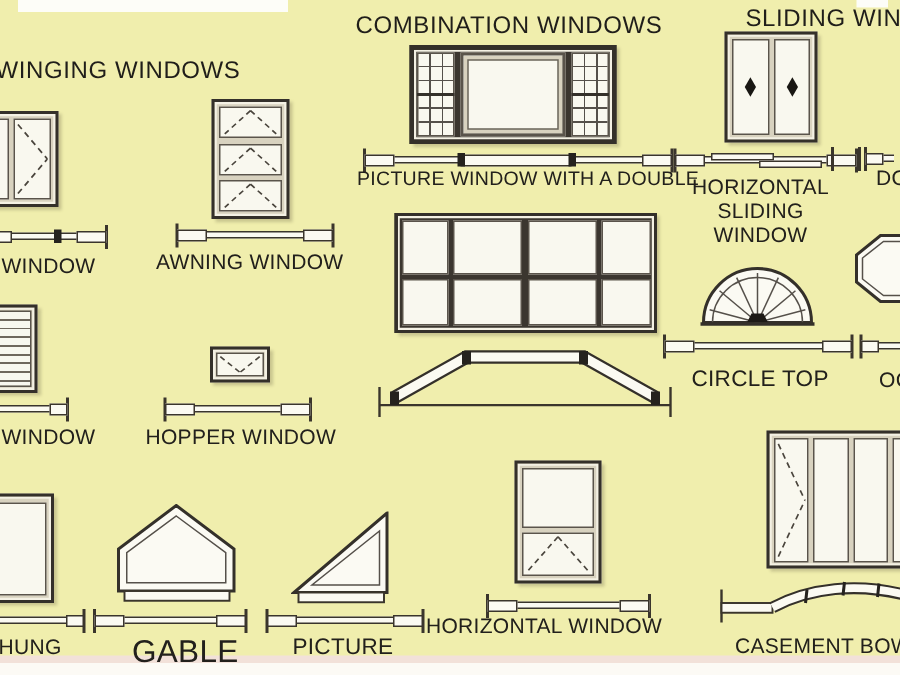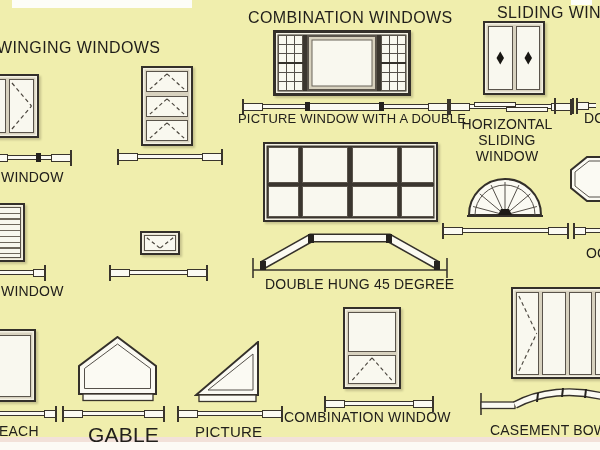--- a/index.html
+++ b/index.html
@@ -55,21 +55,21 @@
 <body>
 
 <div id="stage">
 
   <div class="paper" style="left:12px; top:0; width:180px; height:8px;"></div>
   <div class="paper" style="left:571px; top:0; width:21px; height:5px;"></div>
   <div class="abs" style="left:0; top:437px; width:600px; height:6px; background:#f2e1d9;"></div>
   <div class="paper" style="left:0; top:442px; width:600px; height:8px; background:#fcfaf5;"></div>
 
   <div class="hdr" style="left:-3px; top:39px;">WINGING WINDOWS</div>
-  <div class="hdr" style="left:248px; top:9px;">COMBINATION WINDOWS</div>
+  <div class="hdr" style="left:237px; top:9px;">COMBINATION WINDOWS</div>
   <div class="hdr" style="left:497px; top:4px;">SLIDING WINDOWS</div>
 
   <div class="win" style="left:-25px; top:74px; width:64px; height:64px; padding:3px; display:grid; grid-template-columns:1fr 1fr; gap:3px;">
     <div class="pane"></div>
     <div class="pane">
       <svg class="ind" viewBox="0 0 24 52" preserveAspectRatio="none">
         <path class="dash" d="M2 3 L22 26 M2 49 L22 26"></path>
       </svg>
     </div>
   </div>
@@ -99,20 +99,21 @@
         </svg>
     </div>
   </div>
   <div class="plan" style="left:118px; top:150px; width:104px;">
     <div class="tick l"></div>
       <div class="tick r"></div>
       <div class="bar"></div>
     <div class="cap l"></div>
       <div class="cap r"></div>
   </div>
+  <div class="lbl" style="left:104px; top:167px;">AWNING WINDOW</div>
 
   <div class="win" style="left:-14px; top:203px; width:39px; height:59px; padding:2px;">
     <div style="position:absolute; inset:2px; background:repeating-linear-gradient(to bottom,#f8f7ee 0 4.6px,#6e675c 4.6px 5.8px); border:1px solid #5a544b;"></div>
   </div>
   <div class="plan sm" style="left:-12px; top:266px; width:57px;">
     <div class="tick r"></div>
       <div class="bar"></div>
     <div class="cap r"></div>
   </div>
   <div class="lbl" style="left:1px; top:284px;">WINDOW</div>
@@ -124,20 +125,21 @@
       </svg>
     </div>
   </div>
   <div class="plan" style="left:110px; top:266px; width:97px;">
     <div class="tick l"></div>
       <div class="tick r"></div>
       <div class="bar"></div>
     <div class="cap l"></div>
       <div class="cap r"></div>
   </div>
+  <div class="lbl" style="left:97px; top:284px;">HOPPER WINDOW</div>
 
   <div class="win" style="left:273px; top:30px; width:138px; height:66px; border-width:3px; padding:2px; display:grid; grid-template-columns:25px 1fr 25px; gap:4px; background:#3b362f;">
     <div class="pane" style="background-image:repeating-linear-gradient(90deg,transparent 0 7.2px,#55504a 7.2px 8.2px),repeating-linear-gradient(0deg,transparent 0 8.2px,#55504a 8.2px 9.2px);">
       <div style="position:absolute; left:-1px; right:-1px; top:48%; height:2.5px; background:#34302a;"></div>
     </div>
     <div class="pane" style="border-width:2px; box-shadow: inset 0 0 0 2.5px #d8d2bf, inset 0 0 0 3.5px #6a645a;"></div>
     <div class="pane" style="background-image:repeating-linear-gradient(90deg,transparent 0 7.2px,#55504a 7.2px 8.2px),repeating-linear-gradient(0deg,transparent 0 8.2px,#55504a 8.2px 9.2px);">
       <div style="position:absolute; left:-1px; right:-1px; top:48%; height:2.5px; background:#34302a;"></div>
     </div>
   </div>
@@ -177,21 +179,20 @@
       <line x1="200" y1="29" x2="200" y2="49" stroke="#3a352c" stroke-width="1.6"></line>
       <line x1="6" y1="41" x2="200" y2="41" stroke="#3a352c" stroke-width="1.5"></line>
       <path d="M16 36 L64 9 L142 9 L190 36" fill="none" stroke="#34302a" stroke-width="9"></path>
       <path d="M16 36 L64 9 L142 9 L190 36" fill="none" stroke="#fbfaf2" stroke-width="6"></path>
       <rect x="61" y="5" width="6" height="9" fill="#25221e"></rect>
       <rect x="139" y="5" width="6" height="9" fill="#25221e"></rect>
       <rect x="13" y="32" width="6" height="9" fill="#25221e"></rect>
       <rect x="187" y="32" width="6" height="9" fill="#25221e"></rect>
     </svg>
   </div>
-  <div class="lbl c" style="left:265px; top:277px; width:170px;">DOUBLE HUNG 45 DEGREE</div>
 
   <div class="win" style="left:483px; top:21px; width:62px; height:74px; padding:3px; display:grid; grid-template-columns:1fr 1fr; gap:3px;">
     <div class="pane">
       <svg class="ind" viewBox="0 0 24 62">
           <polygon points="12,24 16,31 12,38 8,31" fill="#191713"></polygon>
         </svg>
     </div>
     <div class="pane">
       <svg class="ind" viewBox="0 0 24 62">
           <polygon points="12,24 16,31 12,38 8,31" fill="#191713"></polygon>
@@ -240,20 +241,21 @@
       <line x1="1" y1="40" x2="77" y2="40" stroke="#34302a" stroke-width="2.2"></line>
     </svg>
   </div>
   <div class="plan" style="left:443px; top:224px; width:125px;">
     <div class="tick l"></div>
       <div class="tick r"></div>
       <div class="bar"></div>
     <div class="cap l"></div>
       <div class="cap r"></div>
   </div>
+  <div class="lbl" style="left:461px; top:245px; font-size:15px;">CIRCLE TOP</div>
 
   <div class="abs" style="left:570px; top:156px; width:58px; height:46px;">
     <svg width="58" height="46" viewBox="0 0 58 46">
       <polygon points="17,1 41,1 57,14 57,32 41,45 17,45 1,32 1,14" fill="#fbfaf3" stroke="#34302a" stroke-width="2"></polygon>
       <polygon points="19,5 39,5 53,16 53,30 39,41 19,41 5,30 5,16" fill="none" stroke="#55504a" stroke-width="1"></polygon>
     </svg>
   </div>
   <div class="plan sm" style="left:574px; top:224px; width:40px;">
     <div class="tick l"></div>
       <div class="bar"></div>
@@ -262,21 +264,21 @@
   <div class="lbl" style="left:586px; top:246px;">OCTAGON</div>
 
   <div class="win" style="left:-16px; top:329px; width:52px; height:73px; padding:3.5px;">
     <div class="pane" style="position:absolute; inset:3.5px;"></div>
   </div>
   <div class="plan sm" style="left:-12px; top:407px; width:68px;">
     <div class="tick r"></div>
       <div class="bar"></div>
     <div class="cap r"></div>
   </div>
-  <div class="lbl" style="left:-1px; top:424px;">EACH</div>
+  <div class="lbl" style="left:-1px; top:424px;">HUNG</div>
 
   <div class="abs" style="left:78px; top:336px; width:80px; height:67px;">
     <svg width="80" height="67" viewBox="0 0 80 67">
       <path d="M39.5 1 L78 30 L78 58 L1 58 L1 30 Z" fill="#fbfaf3" stroke="#34302a" stroke-width="2"></path>
       <path d="M39.5 8 L72.5 32.5 L72.5 52.5 L6.5 52.5 L6.5 32.5 Z" fill="none" stroke="#55504a" stroke-width="1"></path>
       <rect x="5" y="58" width="70" height="6.5" fill="#fbfaf2" stroke="#3a352c" stroke-width="1.3"></rect>
     </svg>
   </div>
   <div class="plan" style="left:63px; top:407px; width:101px;">
     <div class="tick l"></div>
@@ -311,21 +313,21 @@
       </svg>
     </div>
   </div>
   <div class="plan" style="left:325px; top:397px; width:108px;">
     <div class="tick l"></div>
       <div class="tick r"></div>
       <div class="bar"></div>
     <div class="cap l"></div>
       <div class="cap r"></div>
   </div>
-  <div class="lbl" style="left:284px; top:410px;">COMBINATION WINDOW</div>
+  <div class="lbl" style="left:284px; top:410px;">HORIZONTAL WINDOW</div>
 
   <div class="win" style="left:511px; top:287px; width:112px; height:92px; padding:2.5px; display:grid; grid-template-columns:1fr 1fr 1fr 1fr; gap:3px;">
     <div class="pane">
       <svg class="ind" viewBox="0 0 23 82" preserveAspectRatio="none">
         <path class="dash" d="M2 3 L21 41 M2 79 L21 41"></path>
       </svg>
     </div>
     <div class="pane"></div>
     <div class="pane"></div>
     <div class="pane"></div>

